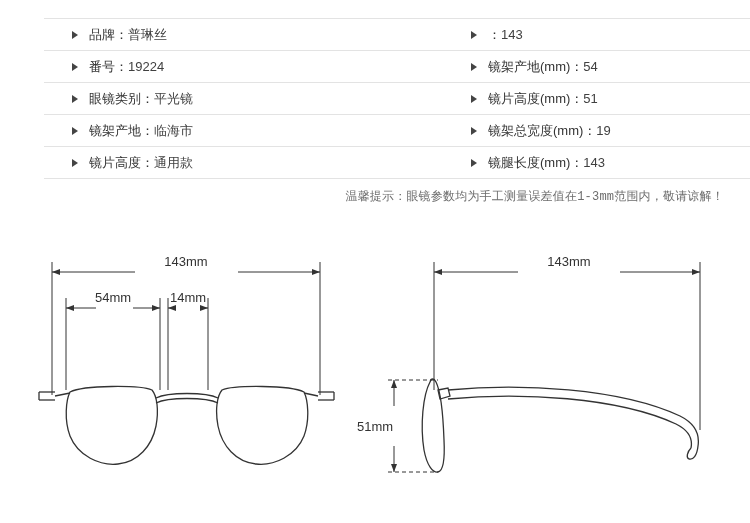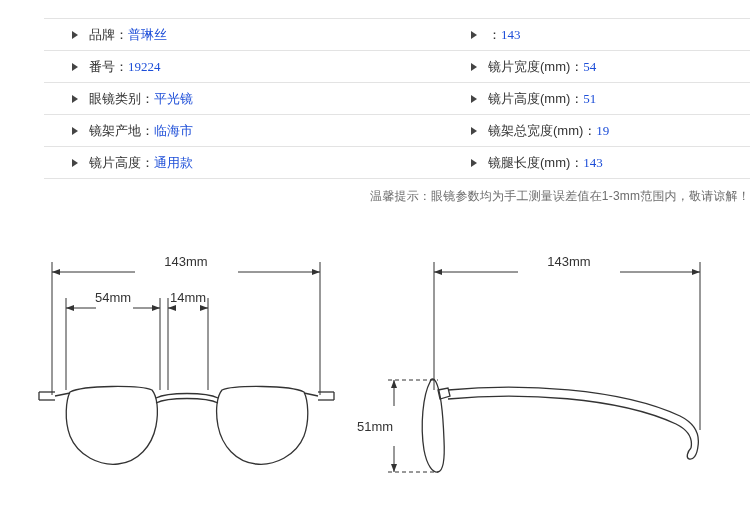--- a/index.html
+++ b/index.html
@@ -53,32 +53,32 @@
     color: #333333;
     white-space: nowrap;
   }
   .spec-sep {
     font-size: 13px;
     color: #333333;
     white-space: pre;
   }
   .spec-value {
     font-size: 13px;
-    color: #1d4ed8;
+    color: #404040;
     white-space: nowrap;
-    font-family: Liberation Serif, serif;
   }
 
   .tip {
     position: absolute;
     top: 188px;
-    right: 0;
+    right: 26px;
     font-size: 12px;
     color: #6d6d6d;
     letter-spacing: 0.2px;
+    font-family: Liberation Mono, monospace;
   }
 
   .diagram-area {
     position: absolute;
     top: 240px;
     left: 0;
     width: 648px;
     height: 283px;
   }
 
@@ -110,21 +110,21 @@
 
   <div class="spec-row">
     <div class="spec-cell left">
       <span class="tri"></span>
       <span class="spec-label">番号</span>
       <span class="spec-sep">：</span>
       <span class="spec-value">19224</span>
     </div>
     <div class="spec-cell right">
       <span class="tri"></span>
-      <span class="spec-label">镜片宽度(mm)</span>
+      <span class="spec-label">镜架产地(mm)</span>
       <span class="spec-sep">：</span>
       <span class="spec-value">54</span>
     </div>
   </div>
 
   <div class="spec-row">
     <div class="spec-cell left">
       <span class="tri"></span>
       <span class="spec-label">眼镜类别</span>
       <span class="spec-sep">：</span>

